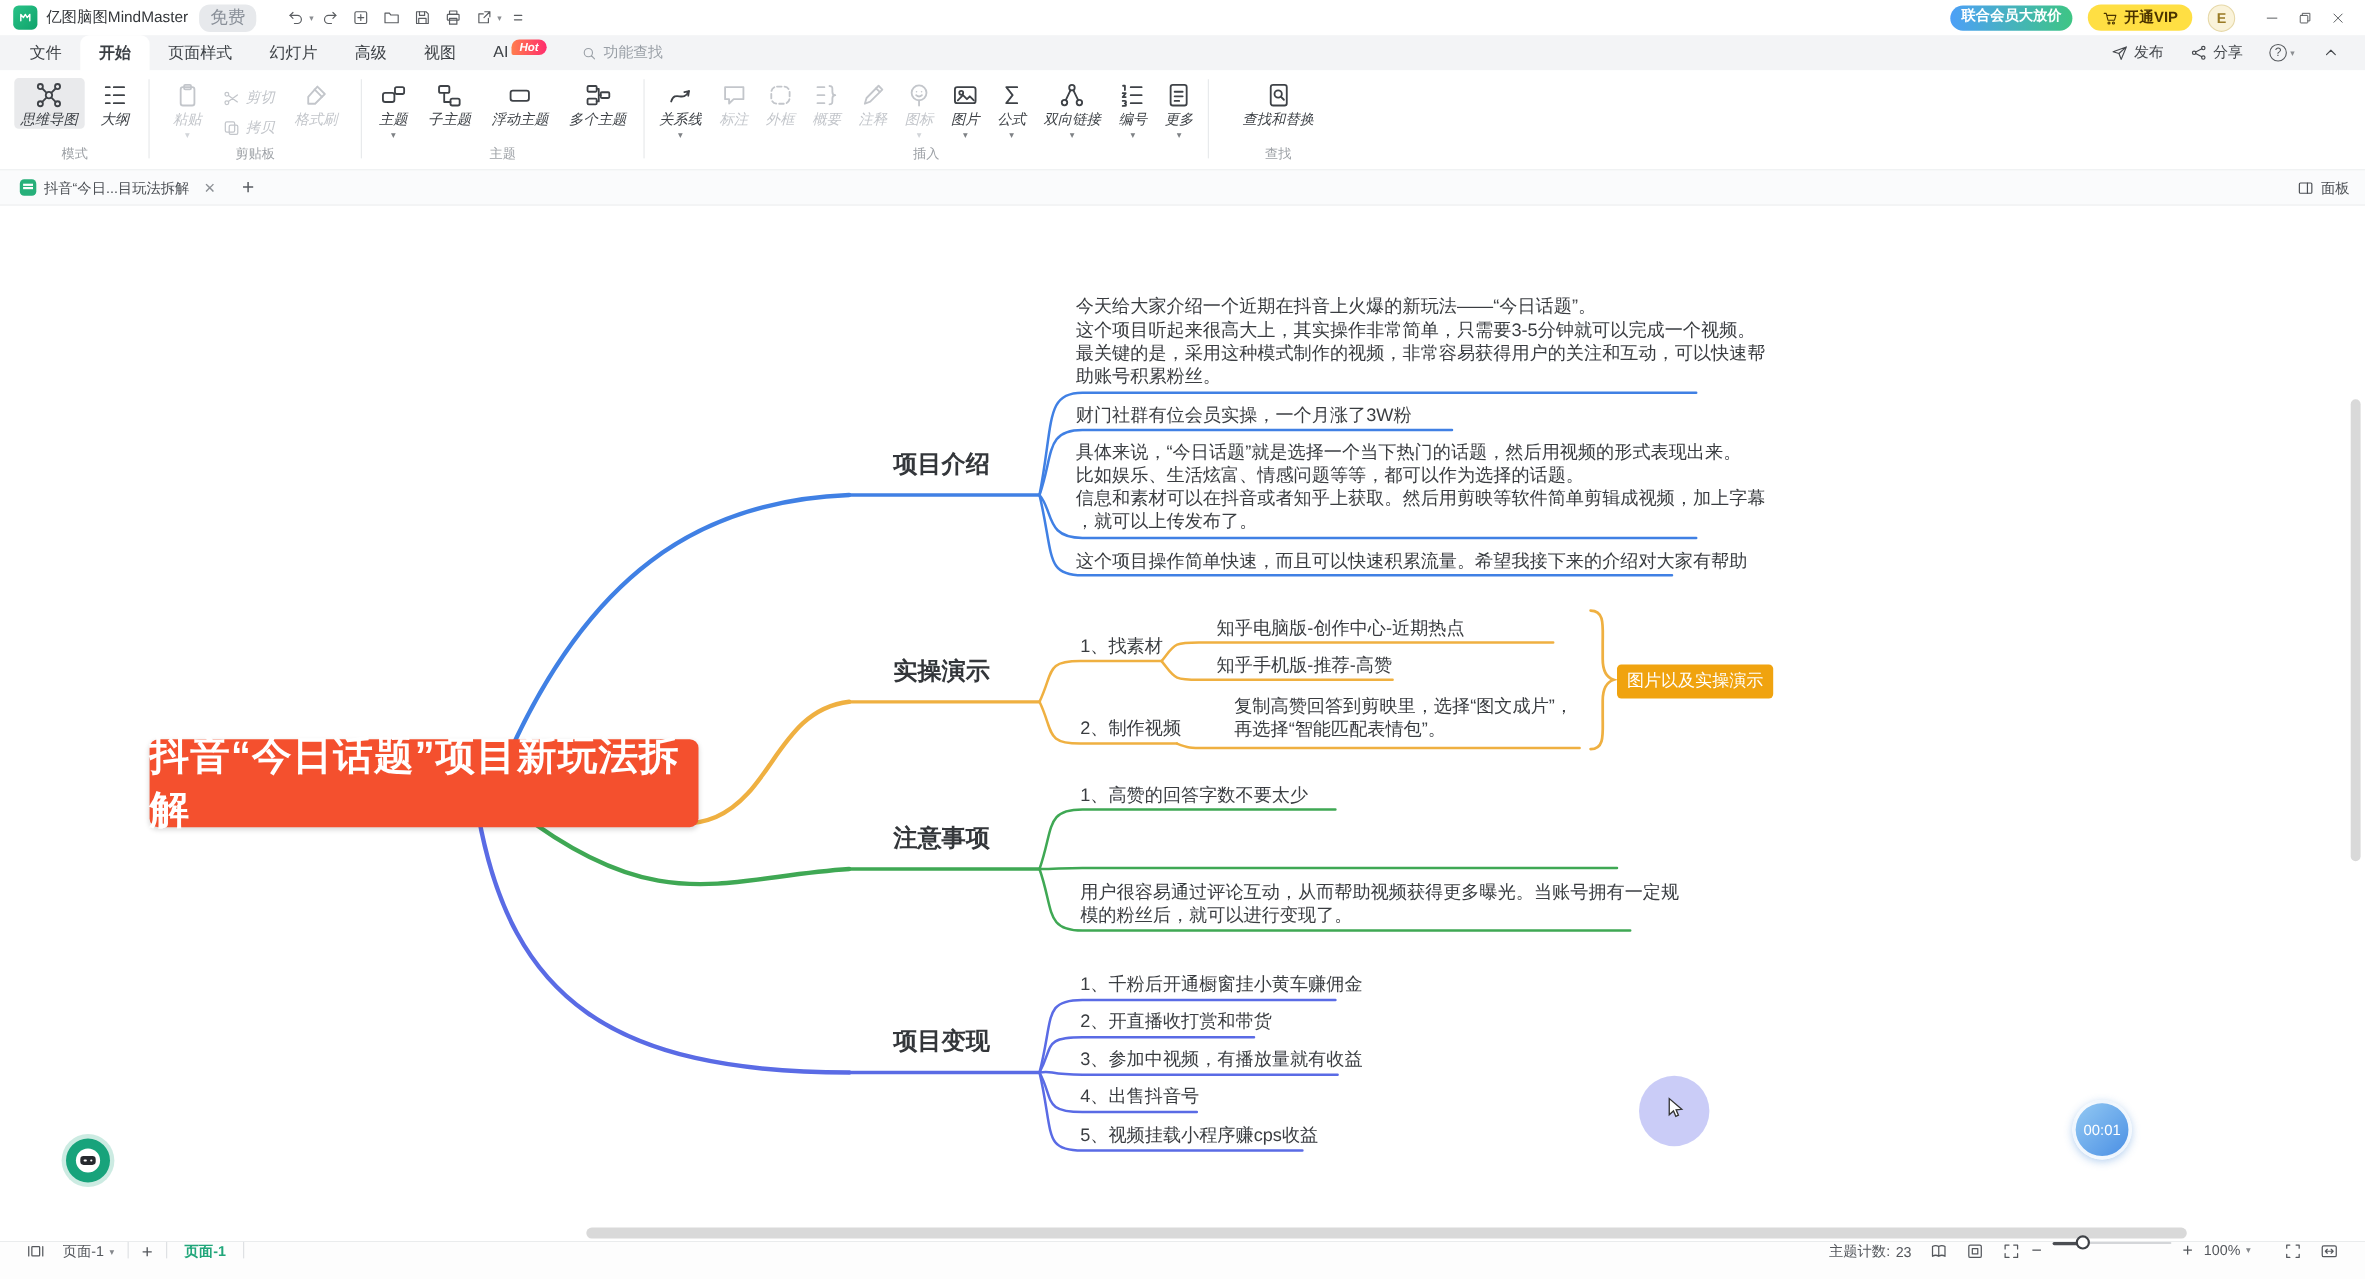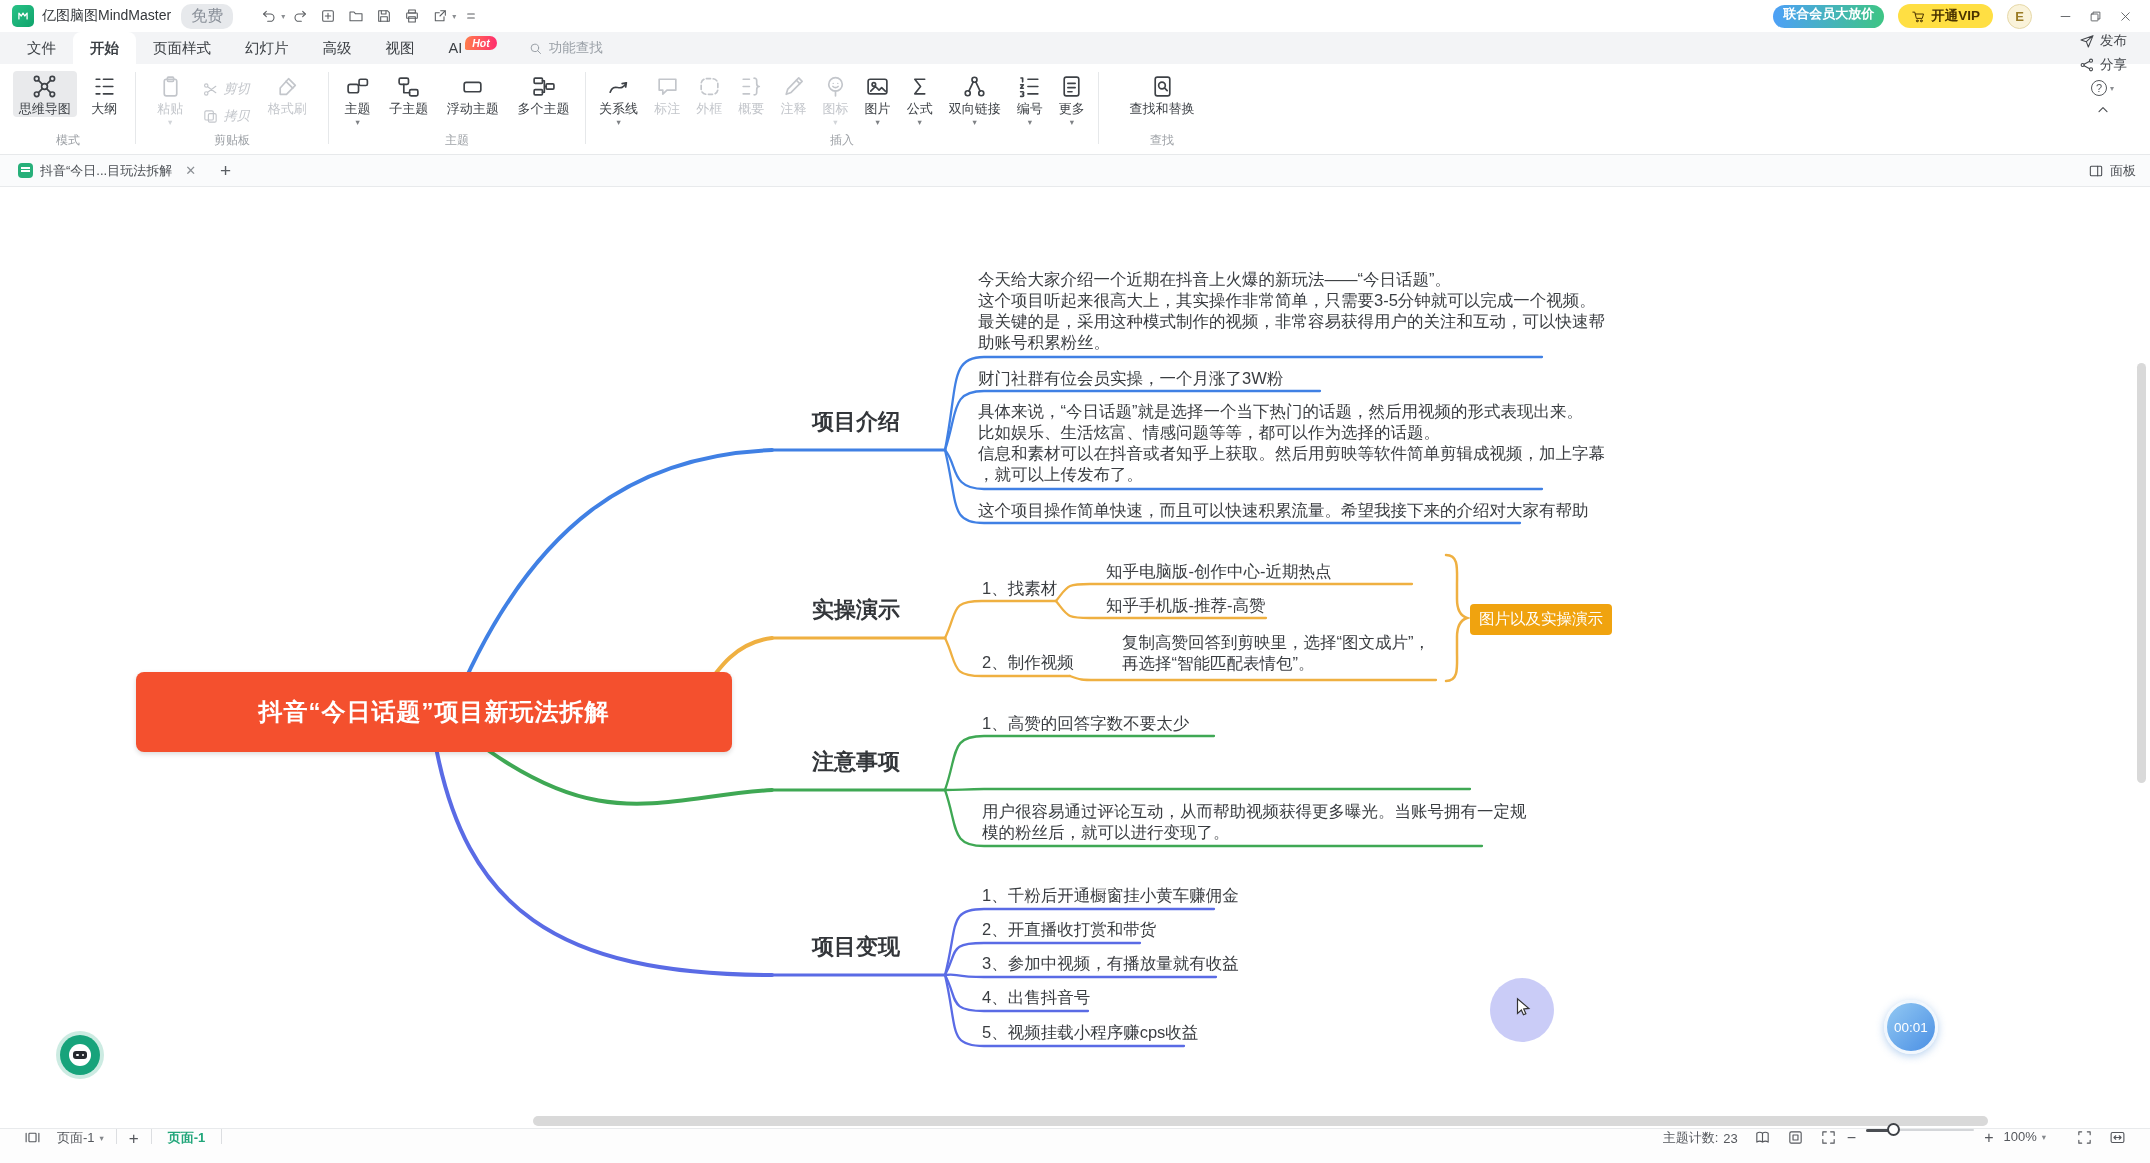--- a/index.html
+++ b/index.html
@@ -26,32 +26,32 @@
   .winbtn svg { width:15px; height:15px; stroke-width:1.4; }
 
   
   .menubar { height:32px; background:#f3f4f6; display:flex; align-items:stretch; padding:0 14px 0 10px; }
   .mtab { display:flex; align-items:center; padding:0 17px; font-size:14.5px; color:#3c4045; position:relative; }
   .mtab.active { background:#fff; border-radius:8px 8px 0 0; font-weight:bold; }
   .hot-badge { position:relative; margin:-10px 0 0 3px; background:linear-gradient(90deg,#ff7d4d,#ff2d6e); color:#fff; font-size:10.5px; font-style:italic; font-weight:bold; border-radius:8px 8px 8px 2px; padding:1px 7px; }
   .msearch { display:flex; align-items:center; gap:6px; color:#9aa0a7; font-size:13.5px; padding:0 14px; }
   .msearch svg { width:15px; height:15px; stroke:#9aa0a7; }
   .menu-spacer { flex:1; }
-  .mright { display:flex; align-items:center; gap:6px; color:#45484d; font-size:13.5px;flex-direction:column; }
+  .mright { display:flex; align-items:center; gap:6px; color:#45484d; font-size:13.5px; }
   .mract { display:flex; align-items:center; gap:5px; padding:0 9px; }
   .mract svg { width:16px; height:16px; }
   .help-circle { width:16px; height:16px; border-radius:50%; border:1.4px solid #55585c; font-size:11px; display:flex; align-items:center; justify-content:center; color:#55585c; }
 
   
   .ribbon { height:91px; background:#fff; display:flex; align-items:stretch; padding:0 4px; border-bottom:1px solid #e7e9eb; }
   .rgroup { display:flex; flex-direction:column; }
   .rrow { display:flex; align-items:flex-start; justify-content:space-evenly; flex:1; padding-top:7px; }
   .rglabel { text-align:center; font-size:12px; color:#9da1a6; padding-bottom:5px; }
   .rdiv { width:1px; background:#e6e8ea; margin:8px 3px 10px; }
-  .rbtn { display:flex; flex-direction:column; align-items:center; gap:3px; font-size:13px; color:#3e4247; padding:3px 6px 0; border-radius:4px; line-height:1.15; }
+  .rbtn { display:flex; flex-direction:column; align-items:center; gap:3px; font-size:13px; color:#3e4247; padding:3px 6px 0; border-radius:4px; line-height:1.15;font-style:italic; }
   .rbtn svg { width:25px; height:25px; }
   .rbtn .caret { font-size:8.5px; color:#7e8185; line-height:4px; }
   .rbtn.active { background:#e9eaec; }
   .rbtn.disabled { color:#c3c6cb; }
   .rbtn.disabled .caret { color:#d2d5d9; }
   .rstack { display:flex; flex-direction:column; gap:9px; padding-top:9px; }
   .srow { display:flex; align-items:center; gap:5px; font-size:13px;font-style:italic; }
   .srow svg { width:17px; height:17px; }
   .srow.disabled { color:#c3c6cb; }
 
@@ -61,21 +61,21 @@
   .docicon { width:15px; height:15px; border-radius:4px; background:#27b07a; position:relative; }
   .docicon::after { content:""; position:absolute; left:3px; top:4px; width:9px; height:1.5px; background:#fff; box-shadow:0 3px 0 #fff; }
   .tabclose { color:#8b8f94; font-size:13px; margin-left:6px; }
   .tabplus { color:#5a5e63; font-size:19px; margin-left:20px; font-weight:300; }
   .tab-spacer { flex:1; }
   .panel-toggle { display:flex; align-items:center; gap:6px; font-size:13px; color:#4a4e53; }
   .panel-toggle svg { width:16px; height:16px; }
 
   
   .canvas { position:relative; height:941px; background:#fff; overflow:hidden; }
-  .central-topic { position:absolute; left:136px; top:485px; width:596px; height:80px; background:#F4502E; border-radius:8px; color:#fff; font-size:24px; font-weight:bold; letter-spacing:1px; display:flex; align-items:center; justify-content:center; box-shadow:0 2px 5px rgba(0,0,0,.15); }
+  .central-topic { position:absolute; left:136px; top:485px; width:499px; height:80px; background:#F4502E; border-radius:8px; color:#fff; font-size:36px; font-weight:bold; letter-spacing:1px; display:flex; align-items:center; justify-content:center; box-shadow:0 2px 5px rgba(0,0,0,.15); }
   .bl { position:absolute; font-size:22px; font-weight:bold; color:#33363a; line-height:28px; }
   .ct { position:absolute; font-size:16.5px; color:#3a3d41; line-height:21px; white-space:pre-line; }
   .summary-label { position:absolute; left:1470px; top:417px; height:31px; padding:0 9px; background:#F0A30F; border-radius:4px; color:#fff; font-size:15.5px; display:flex; align-items:center; }
   .hscroll { position:absolute; left:533px; top:929px; width:1455px; height:10px; border-radius:5px; background:#d9d9d9; }
   .vscroll { position:absolute; left:2137px; top:176px; width:9px; height:420px; border-radius:5px; background:#d9d9d9; }
   .robot-btn { position:absolute; left:60px; top:848px; width:40px; height:40px; border-radius:50%; background:#17A37B; box-shadow:0 0 0 4px rgba(23,163,123,.22); display:flex; align-items:center; justify-content:center; }
   .robot-face { width:22px; height:22px; border-radius:50%; background:#fff; display:flex; align-items:center; justify-content:center; }
   .robot-eyes { width:14px; height:8px; border-radius:3px; background:#26292e; display:flex; align-items:center; justify-content:space-evenly; }
   .robot-eyes i { width:2.5px; height:2.5px; border-radius:50%; background:#fff; }
   .cursor-halo { position:absolute; left:1490px; top:791px; width:64px; height:64px; border-radius:50%; background:rgba(138,143,238,.45); z-index:40; }

